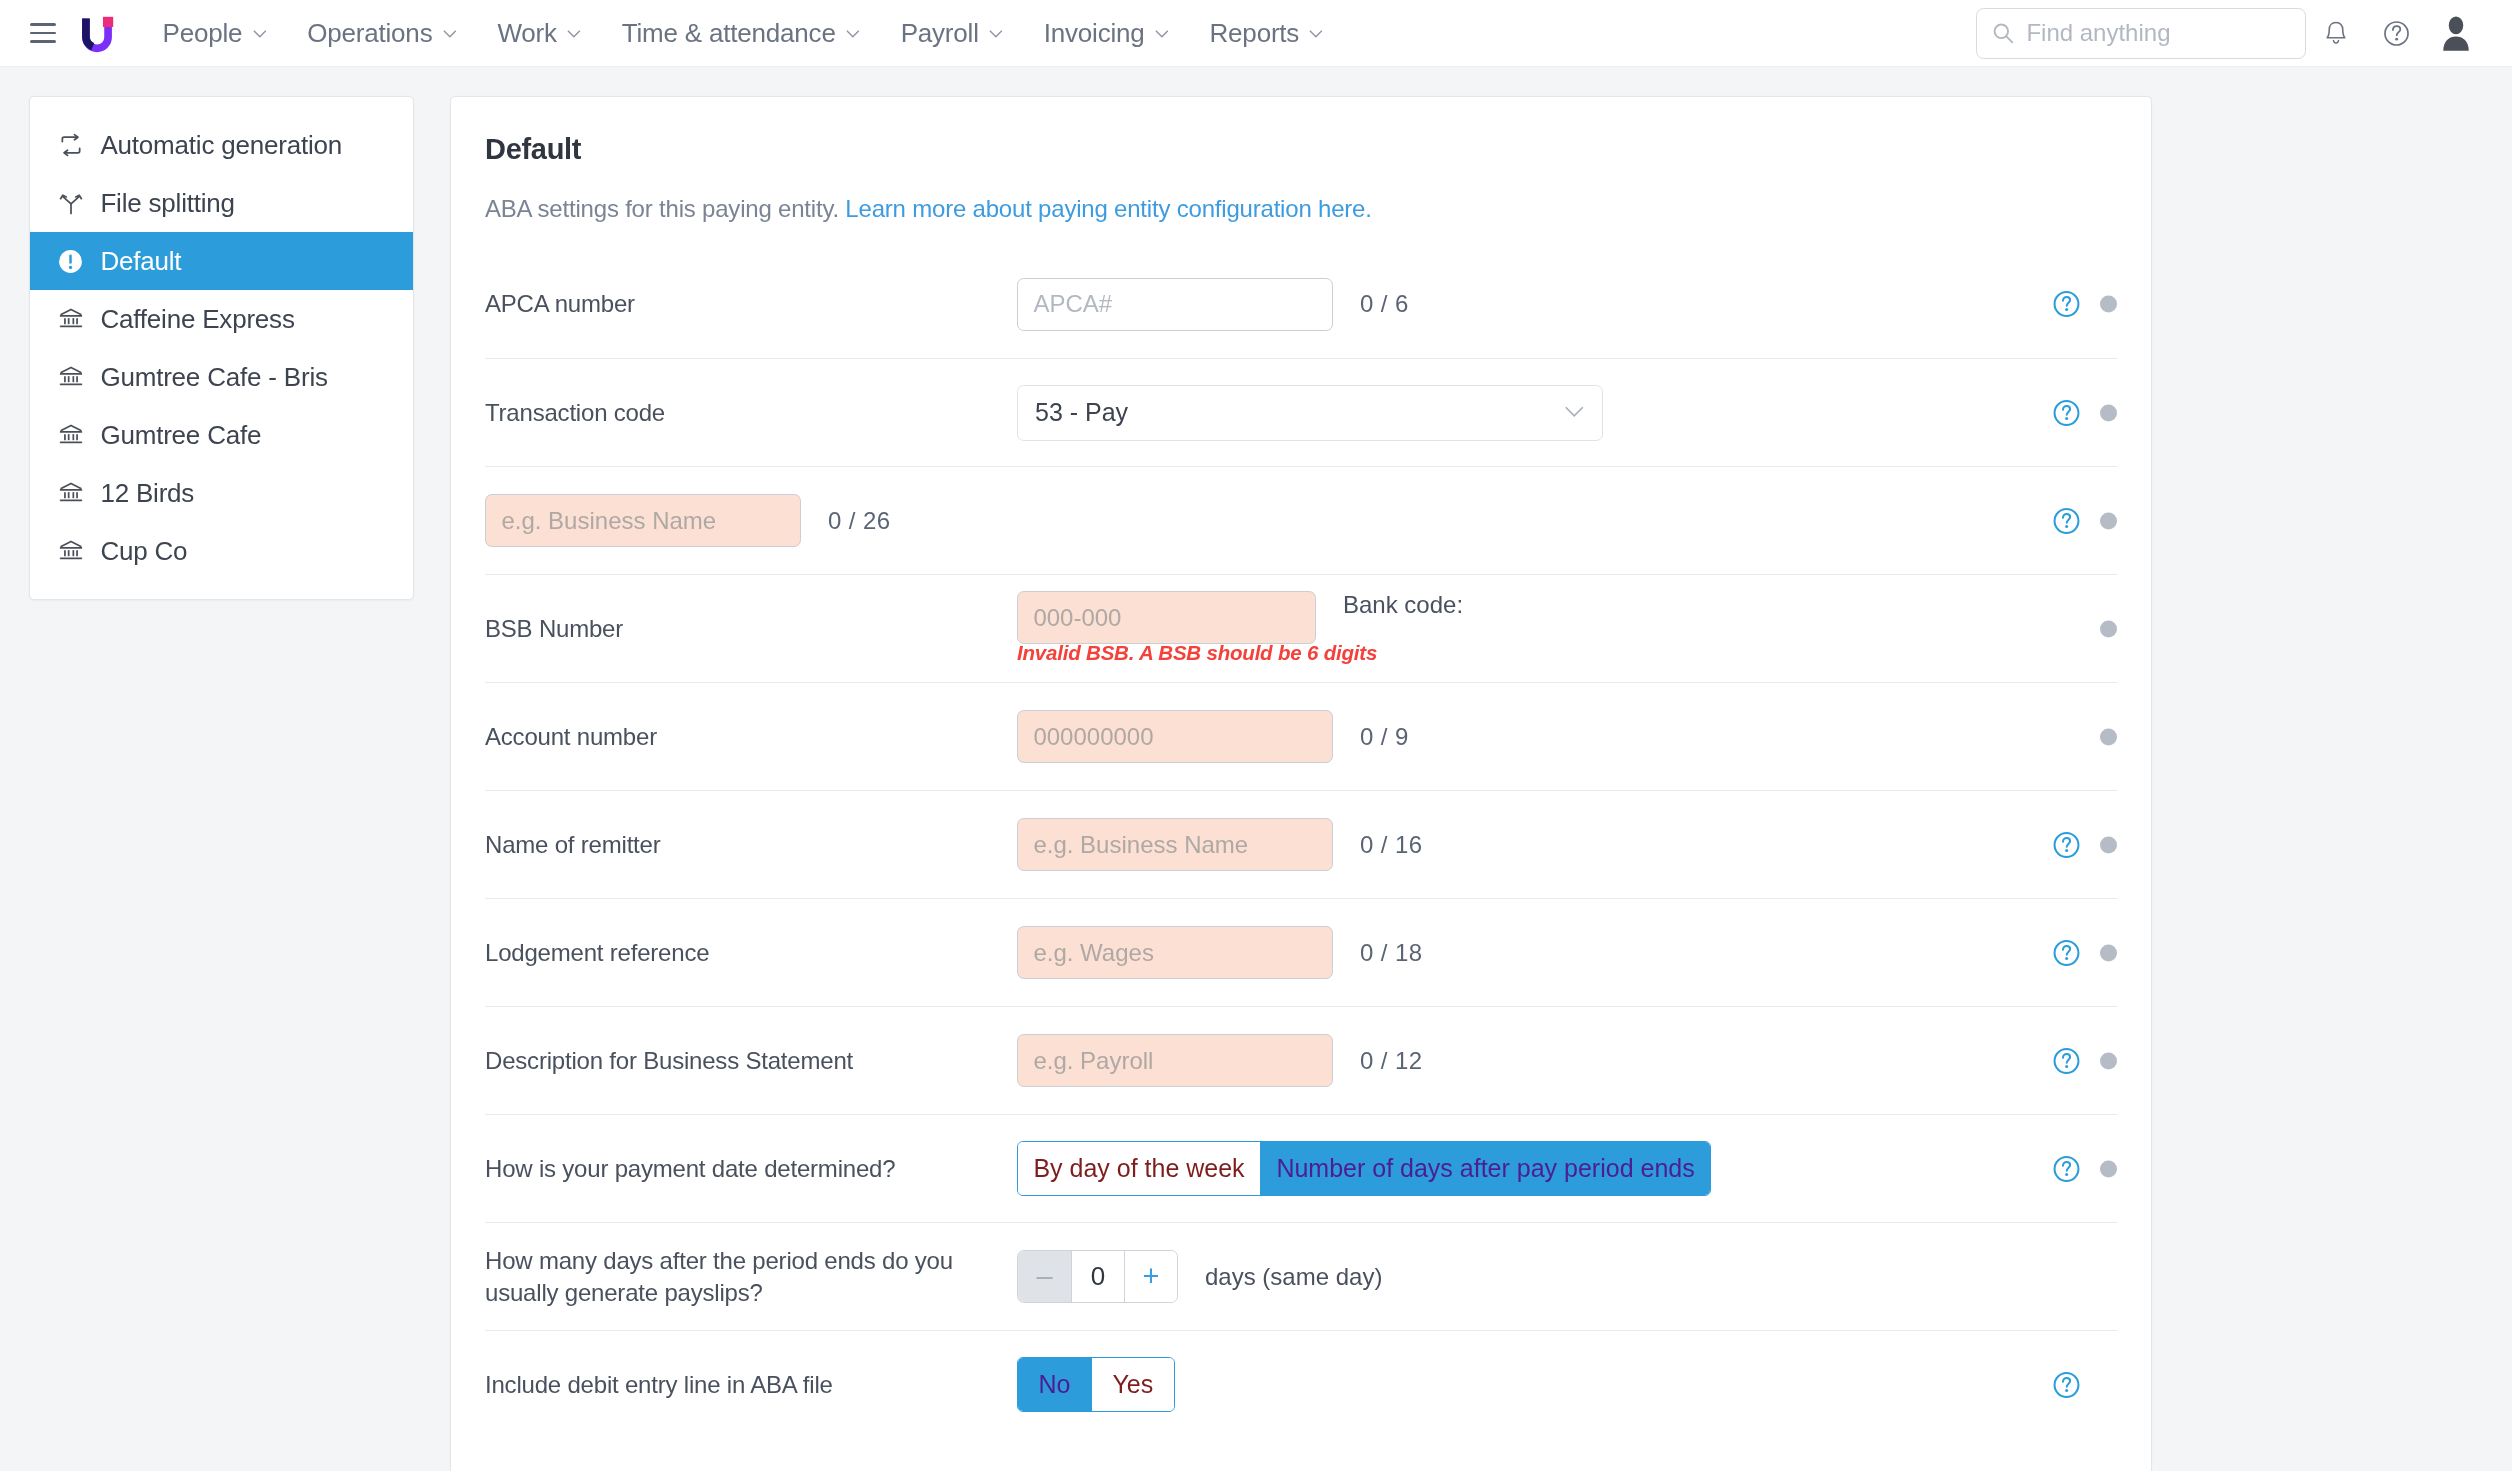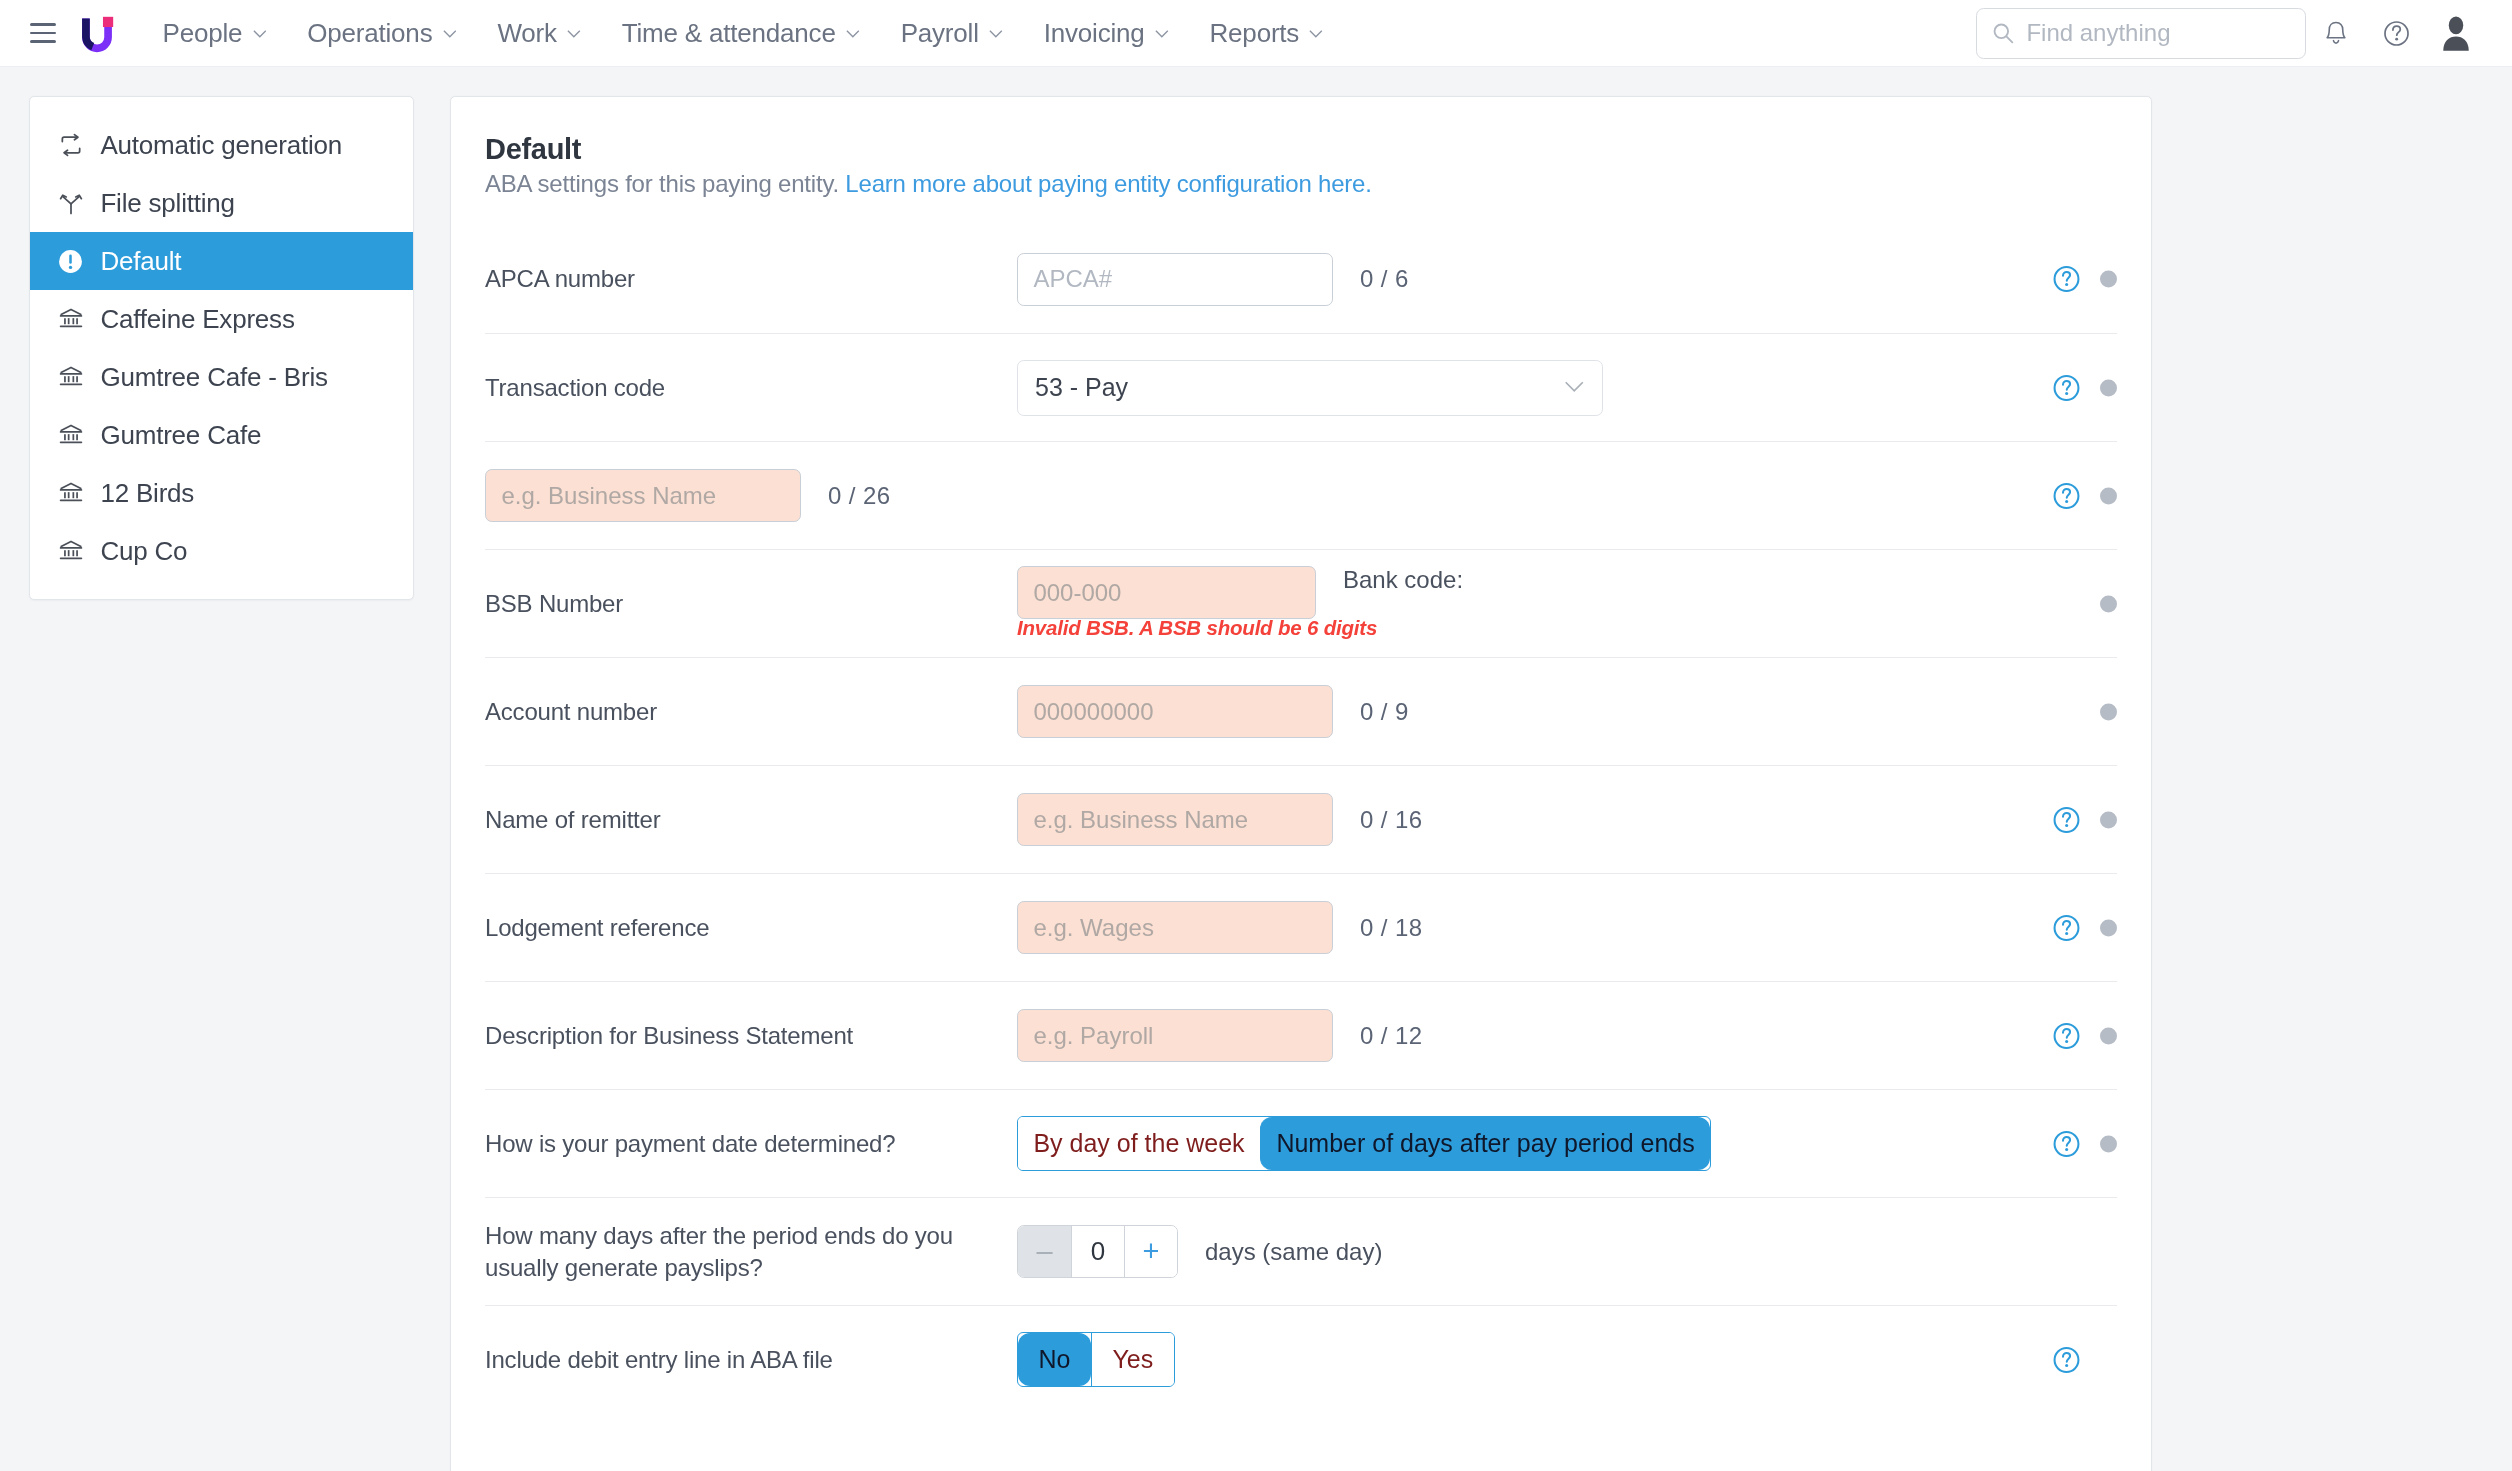--- a/index.html
+++ b/index.html
@@ -64,21 +64,21 @@
   
   .card {
     margin-left: 36px; width: 1702px; background:#fff;
     border:0.9px solid #e2e5e9; border-radius: 5.1px;
     padding: 0 0 0 0; align-self:flex-start;
     box-shadow: 0 0.9px 1.7px rgba(16,24,40,.04);
     min-height: 1384px;
   }
   .card-head { padding: 36px 34px 0 34px; }
   .card-title { font-size: 29px; font-weight: bold; color:#2f3640; letter-spacing:-0.3px; }
-  .card-sub { margin-top: 4px; font-size: 24px; color:#7b8494; letter-spacing:-0.2px; }
+  .card-sub { margin-top: 29px; font-size: 24px; color:#7b8494; letter-spacing:-0.2px; }
   .card-sub a { color:#3d9be0; text-decoration:none; }
 
   .rows { margin-top: 27px; padding: 0 34px; }
   .row {
     display:flex; align-items:center; position:relative;
     border-top: 0.9px solid #e8eaee; min-height: 108px;
     padding: 15.4px 0;
   }
   .row:first-child { border-top: none; }
   .row-label {
@@ -120,21 +120,21 @@
   .row.has-err .row-label { align-self:center; }
 
   
   .seg { display:flex; border:0.9px solid #2d9cdb; border-radius: 6px; overflow:hidden; }
   .seg-btn {
     font-size: 25px; padding: 0 15.4px; height: 53px; display:flex; align-items:center;
     background:#fff; color:#7f1d1d; cursor:pointer; white-space:nowrap;
     border-left: 0.9px solid #2d9cdb;
   }
   .seg-btn:first-child { border-left:none; }
-  .seg-btn.on { background:#2d9cdb; color:#0f172a;border-radius:12px; }
+  .seg-btn.on { background:#2d9cdb; color:#4c1d95; }
 
   .seg.small .seg-btn { padding: 0 20.5px; }
 
   
   .stepper { display:flex; border:0.9px solid #cfd4da; border-radius: 6.8px; overflow:hidden; height: 53px;}
   .st-btn { width: 53px; display:flex; align-items:center; justify-content:center;
     font-size: 29px; cursor:pointer; }
   .st-minus { background:#dfe3e7; color:#aab0b8; }
   .st-plus { background:#fff; color:#3d9be0; border-left:0.9px solid #cfd4da; }
   .st-val { width: 53px; background:#fff; display:flex; align-items:center; justify-content:center;

